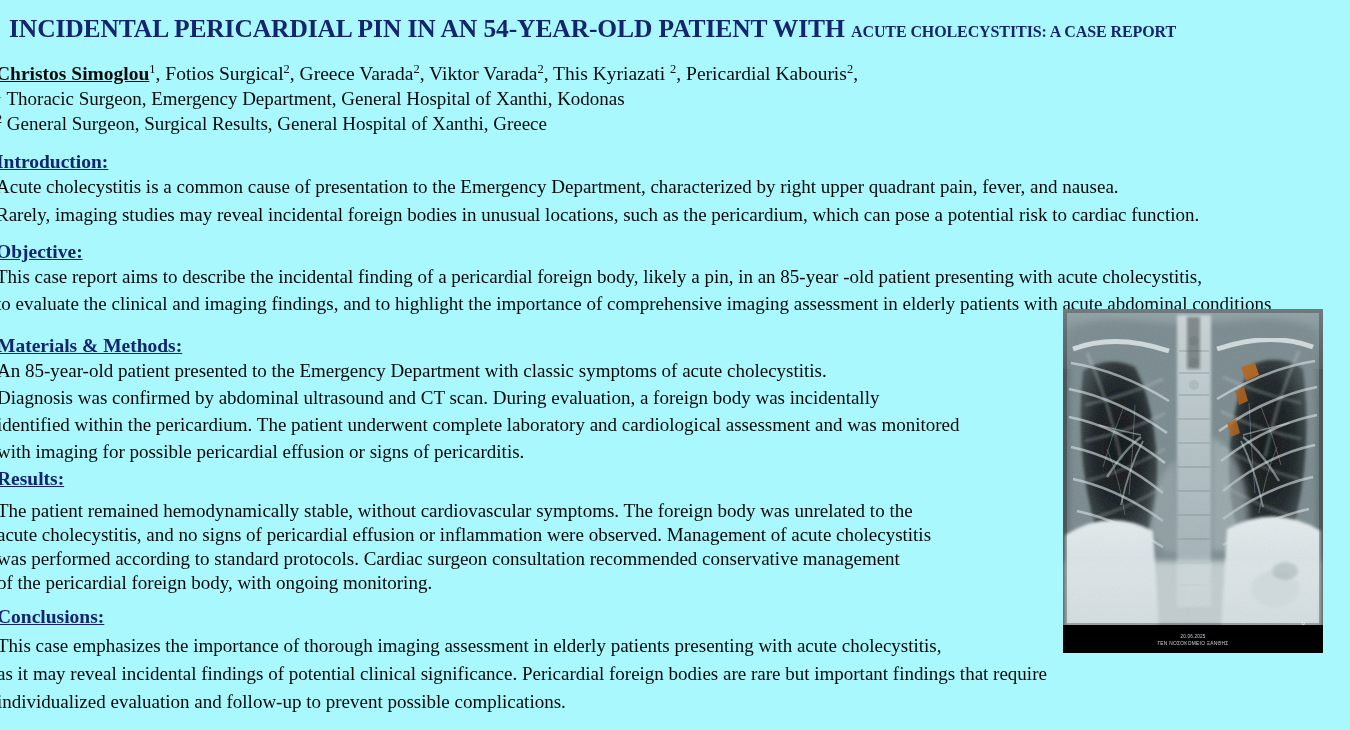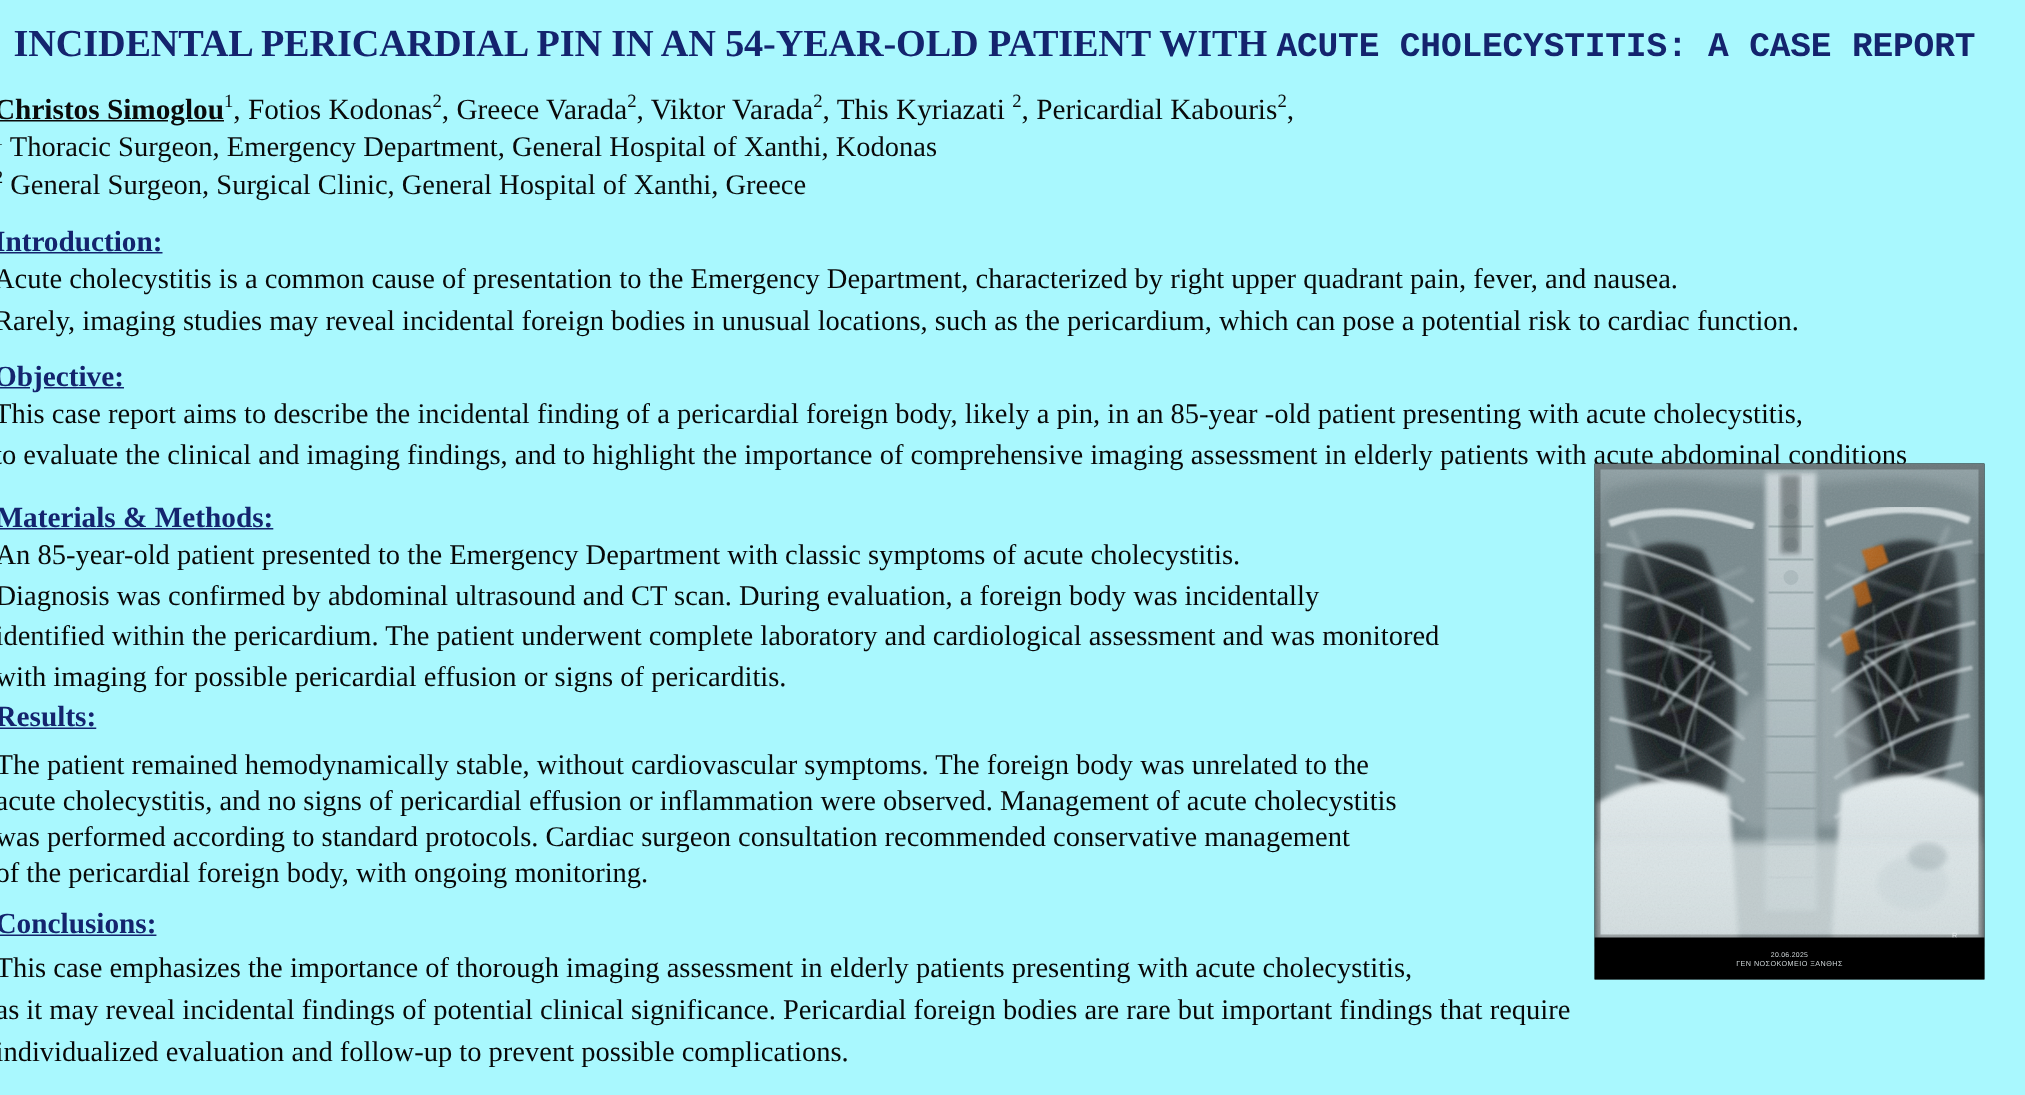--- a/index.html
+++ b/index.html
@@ -41,22 +41,21 @@
     display: inline-block;
     font-family: "Liberation Serif", "DejaVu Serif", serif;
     font-weight: bold;
     font-size: 25.5px;
     letter-spacing: -0.1px;
     color: #14246e;
     line-height: 34px;
     padding-left: 9px;
   }
   .title-text .t2 {
-    font-size: 23px;
-    font-family: Liberation Mono, monospace;
+    font-size: 16px;
   }
 
   
   .authors-block {
     position: absolute;
     left: -4px;
     top: 62px;
     width: 1360px;
   }
   .author-line {
@@ -164,25 +163,25 @@
 </head>
 <body>
 
 <div class="poster">
 
   <div class="title-block">
     <span class="title-text"><span>INCIDENTAL PERICARDIAL PIN IN AN 54-YEAR-OLD PATIENT WITH </span><span class="t2">ACUTE CHOLECYSTITIS: A CASE REPORT</span></span>
   </div>
 
   <div class="authors-block">
-    <div class="author-line"><span class="author-lead">Christos Simoglou</span><sup>1</sup><span>, Fotios Kodonas</span><sup>2</sup><span>, Greece Varada</span><sup>2</sup><span>, Viktor Varada</span><sup>2</sup><span>, This Kyriazati </span><sup>2</sup><span>, Pericardial Kabouris</span><sup>2</sup><span>,</span></div>
+    <div class="author-line"><span class="author-lead">Christos Simoglou</span><sup>1</sup><span>, Fotios Surgical</span><sup>2</sup><span>, Greece Varada</span><sup>2</sup><span>, Viktor Varada</span><sup>2</sup><span>, This Kyriazati </span><sup>2</sup><span>, Pericardial Kabouris</span><sup>2</sup><span>,</span></div>
 
     <div class="affil-line"><sup>1</sup><span> Thoracic Surgeon, Emergency Department, General Hospital of Xanthi, Kodonas</span></div>
 
-    <div class="affil-line"><sup>2</sup><span> General Surgeon, Surgical Clinic, General Hospital of Xanthi, Greece</span></div>
+    <div class="affil-line"><sup>2</sup><span> General Surgeon, Surgical Results, General Hospital of Xanthi, Greece</span></div>
   </div>
 
   <div class="sec-intro">
     <div class="section-heading">Introduction:</div>
     <div class="body-line">Acute cholecystitis is a common cause of presentation to the Emergency Department, characterized by right upper quadrant pain, fever, and nausea.</div>
     <div class="body-line">Rarely, imaging studies  may reveal incidental foreign bodies in unusual locations, such as the pericardium, which can pose a potential risk to cardiac function.</div>
   </div>
 
   <div class="sec-objective">
     <div class="section-heading">Objective:</div>

